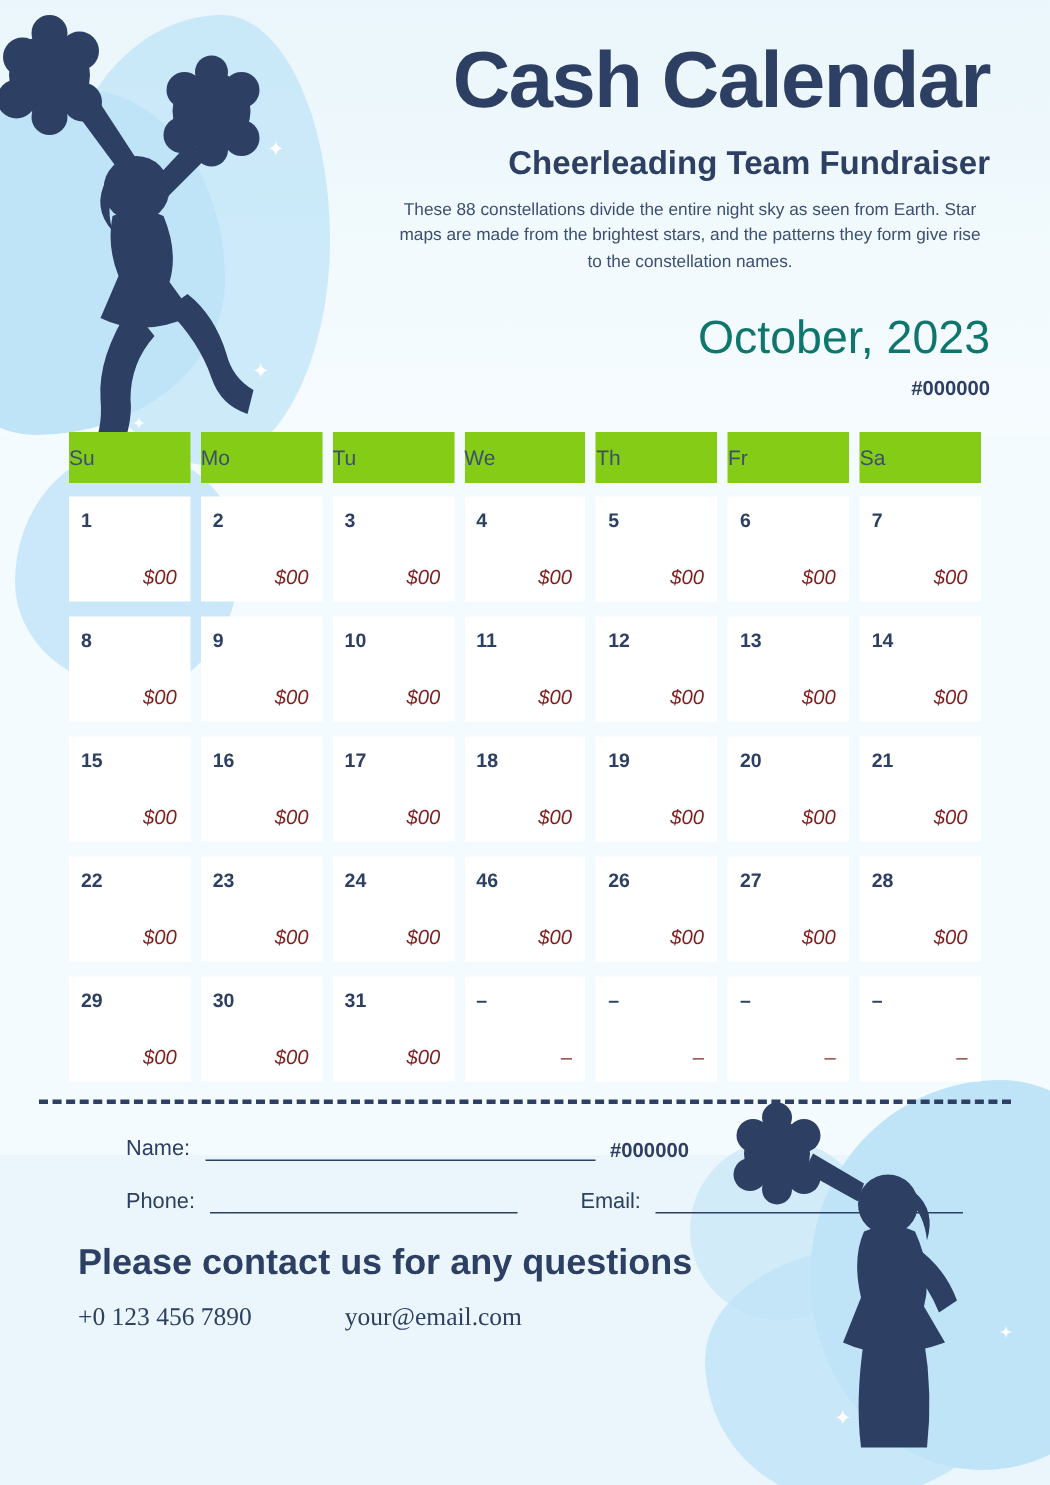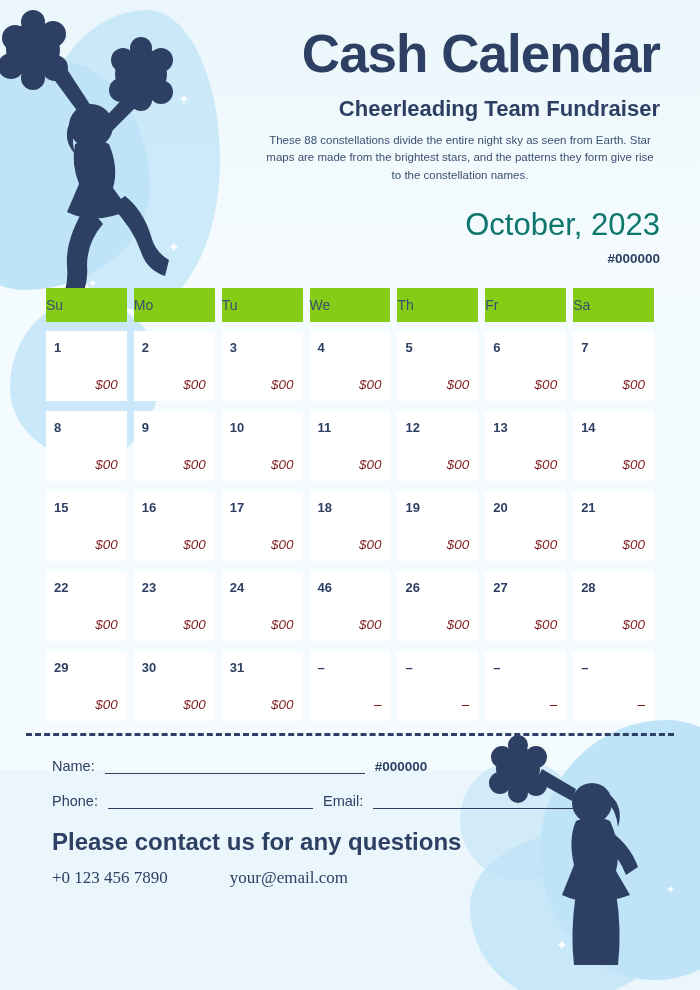--- a/index.html
+++ b/index.html
@@ -143,21 +143,21 @@
     margin: 22px 0 0 52px;
     width: 600px;
     font-size: 14.5px;
     color: #2d4063;
   }
   .form-row {
     display: flex;
     align-items: flex-end;
     margin-bottom: 19px;
   }
-  .form-label { white-space: nowrap; }
+  .form-label { white-space: nowrap; margin-left: 32px; }
   .line { flex: 1; border-bottom: 1.5px solid #2d4063; height: 14px; margin: 0 10px; }
   .line.short { flex: 0 0 260px; }
   .line.mid { flex: 0 0 205px; }
   .line.addr { flex: 0 0 430px; }
   .form-code { font-size: 13.5px; font-weight: bold; white-space: nowrap; }
 
   
   .footer {
     position: relative; z-index: 4;
     margin: 16px 0 0 52px;

